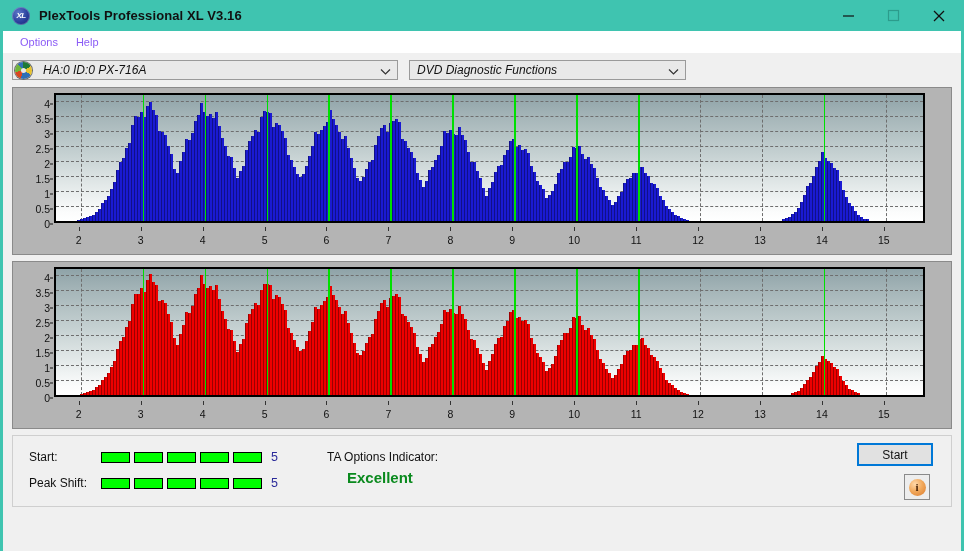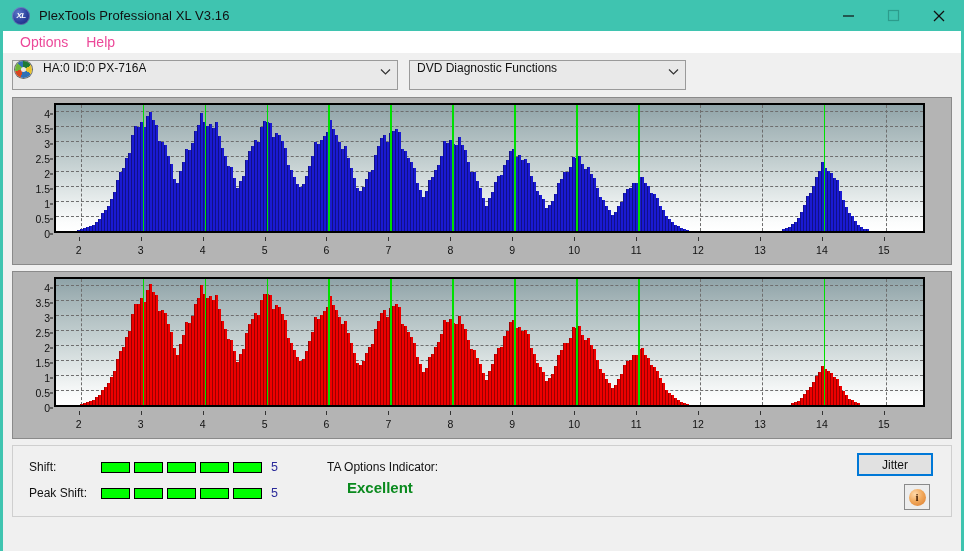--- a/index.html
+++ b/index.html
@@ -22,33 +22,33 @@
   }
   .app-icon{
     width:18px;height:18px;border-radius:50%;
     background:radial-gradient(circle at 35% 32%,#5e78c8 0%,#2a3f9c 55%,#15246b 100%);
     margin-left:9px;margin-right:9px;
     display:flex;align-items:center;justify-content:center;
     color:#ffffff;font-size:8px;font-weight:bold;font-style:italic;
     letter-spacing:-0.5px;flex:none;
     box-shadow:0 0 0 1px rgba(255,255,255,.25) inset;
   }
-  .app-title{font-size:13px;color:#111;letter-spacing:.1px;}
+  .app-title{font-size:13px;color:#111;letter-spacing:.1px;font-weight:bold;}
   .wincontrols{position:absolute;right:0;top:0;height:31px;display:flex;}
   .wbtn{width:45px;height:31px;display:flex;align-items:center;justify-content:center;}
   .wbtn svg{display:block;}
   
   .menubar{height:22px;background:#ffffff;display:flex;align-items:center;padding-left:8px;}
-  .menuitem{font-size:14px;color:#ec4899;padding:2px 9px;}
+  .menuitem{font-size:11px;color:#8b5cf6;padding:2px 9px;}
   
   .content{background:#f0f0f0;padding:0 9px;}
   .combos{display:flex;gap:11px;padding-top:7px;padding-bottom:7px;}
   .combo{
-    height:30px;background:#e9e9e9;border:1px solid #9a9a9a;
-    display:flex;box-sizing:border-box;position:relative;
+    height:20px;background:#e9e9e9;border:1px solid #9a9a9a;
+    display:flex;align-items:center;box-sizing:border-box;position:relative;font-style:italic;
   }
   .combo .txt{font-size:12px;color:#111;padding-left:7px;white-space:nowrap;overflow:hidden;}
   .combo .arrow{position:absolute;right:6px;top:0;height:20px;display:flex;align-items:center;}
   .combo.drive{flex:0 0 386px;padding-left:0;}
   .drv-icon{
     width:17px;height:17px;margin-left:2px;margin-right:4px;border-radius:50%;flex:none;
     background:
       conic-gradient(from 0deg,#1f7a35 0deg 60deg,#e8c22a 60deg 120deg,#2f6fb5 120deg 200deg,
                      #d9471f 200deg 260deg,#6fb53a 260deg 320deg,#2f6fb5 320deg 360deg);
     position:relative;
@@ -812,21 +812,21 @@
           <div class="xtick" style="left: 705.986px;"></div>
           <div class="xlab" style="left: 767.914px;">14</div>
           <div class="xtick" style="left: 767.914px;"></div>
           <div class="xlab" style="left: 829.843px;">15</div>
           <div class="xtick" style="left: 829.843px;"></div>
         </div>
     </div>
 
     <div class="bottombar">
       <div class="metricrow" style="left:16px;top:14px;">
-        <span class="metriclabel">Shift:</span>
+        <span class="metriclabel">Start:</span>
         <span class="leds" id="leds-jitter">
             <span class="led" style="background: rgb(0, 255, 0);"></span>
             <span class="led" style="background: rgb(0, 255, 0);"></span>
             <span class="led" style="background: rgb(0, 255, 0);"></span>
             <span class="led" style="background: rgb(0, 255, 0);"></span>
             <span class="led" style="background: rgb(0, 255, 0);"></span>
           </span>
         <span class="metricval">5</span>
       </div>
       <div class="metricrow" style="left:16px;top:40px;">
@@ -835,20 +835,20 @@
             <span class="led" style="background: rgb(0, 255, 0);"></span>
             <span class="led" style="background: rgb(0, 255, 0);"></span>
             <span class="led" style="background: rgb(0, 255, 0);"></span>
             <span class="led" style="background: rgb(0, 255, 0);"></span>
             <span class="led" style="background: rgb(0, 255, 0);"></span>
           </span>
         <span class="metricval">5</span>
       </div>
       <div class="taq">TA Options Indicator:</div>
       <div class="taqval">Excellent</div>
-      <div class="startbtn">Jitter</div>
+      <div class="startbtn">Start</div>
       <div class="infobtn">
         <span class="infocircle">i</span>
       </div>
     </div>
   </div>
 
 </div>
 
 </body></html>

